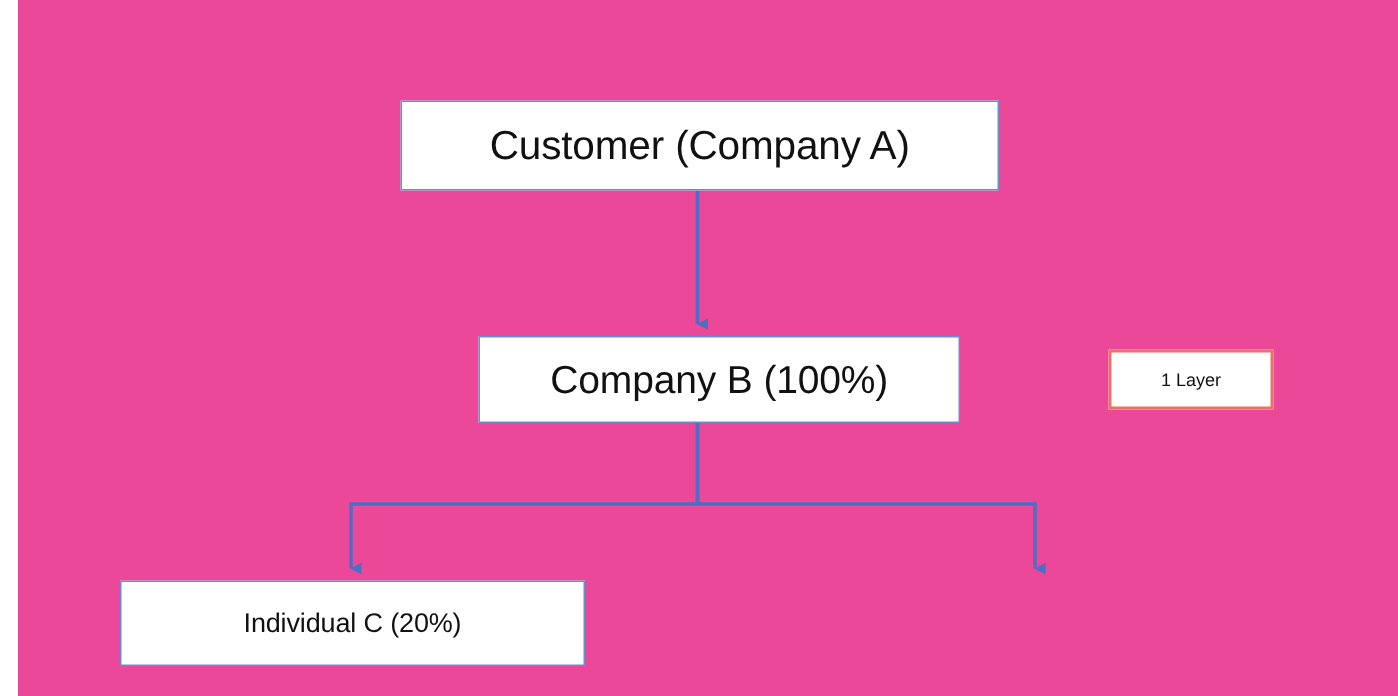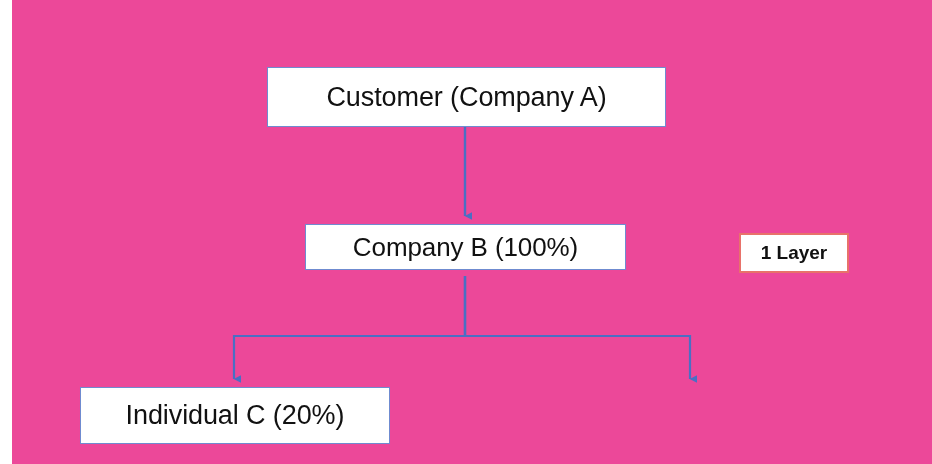--- a/index.html
+++ b/index.html
@@ -52,34 +52,34 @@
 
   .node-customer {
     left: 255px;
     top: 67px;
     width: 399px;
     height: 60px;
   }
   .node-customer .node-label { font-size: 27px; }
 
   .node-company-b {
-    left: 293px;
+    left: 307px;
     top: 224px;
     width: 321px;
-    height: 46px;
+    height: 58px;
   }
   .node-company-b .node-label { font-size: 26px; }
 
   .node-individual-c {
     left: 68px;
     top: 387px;
     width: 310px;
     height: 57px;
   }
-  .node-individual-c .node-label { font-size: 27px; }
+  .node-individual-c .node-label { font-size: 18px; }
 
   .node-individual-d {
     left: 528px;
     top: 387px;
     width: 303px;
     height: 57px;
   }
   .node-individual-d .node-label { font-size: 27px; }
 
   
@@ -92,22 +92,22 @@
     display: flex;
     align-items: center;
     justify-content: center;
     left: 727px;
     top: 233px;
     width: 110px;
     height: 40px;
   }
   .annotation-label {
     font-family: "Liberation Sans", sans-serif;
-    font-size: 19px;
-    font-weight: 700;
+    font-size: 12px;
+    font-weight: 400;
     color: #111111;
     white-space: nowrap;
   }
 </style>
 </head>
 <body>
 
 <div id="canvas">
 
   <svg id="connectors" viewBox="0 0 932 464" xmlns="http://www.w3.org/2000/svg">

